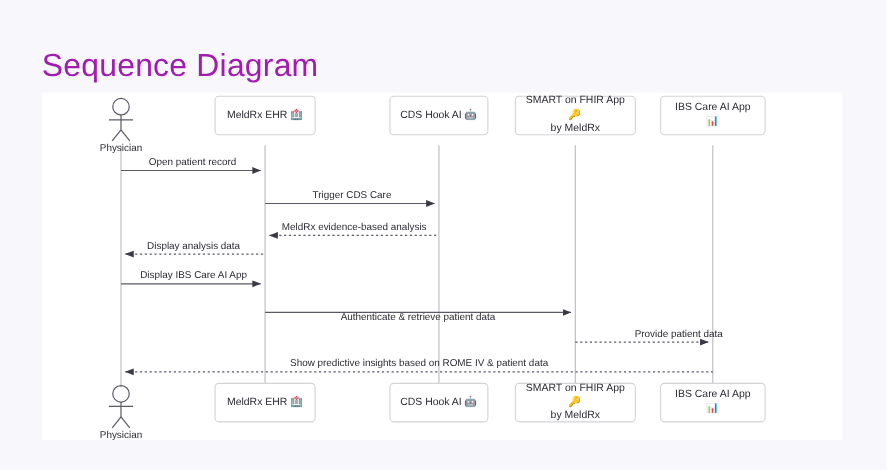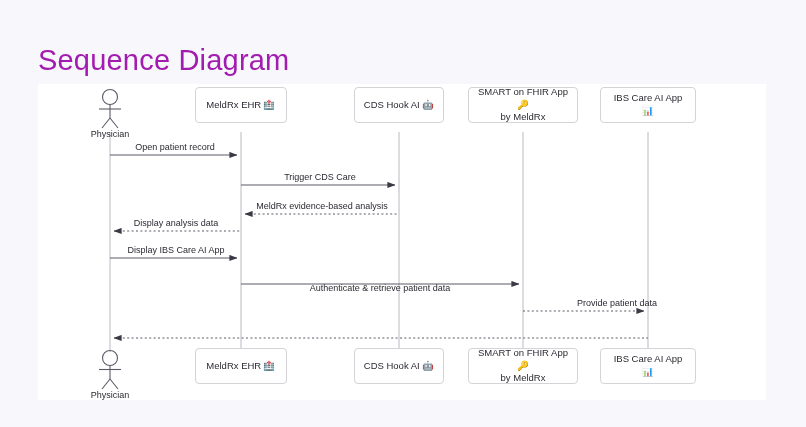--- a/index.html
+++ b/index.html
@@ -141,14 +141,15 @@
 
   <div class="actor-label" style="left:72px; top:306px;">Physician</div>
 
   <div class="msg-label" style="left:137px; top:58px;">Open patient record</div>
   <div class="msg-label" style="left:282px; top:88px;">Trigger CDS Care</div>
   <div class="msg-label" style="left:284px; top:117px;">MeldRx evidence-based analysis</div>
   <div class="msg-label" style="left:138px; top:134px;">Display analysis data</div>
   <div class="msg-label" style="left:138px; top:161px;">Display IBS Care AI App</div>
   <div class="msg-label" style="left:342px; top:187px;margin-top:12px;">Authenticate &amp; retrieve patient data</div>
   <div class="msg-label" style="left:579px; top:214px;">Provide patient data</div>
+  <div class="msg-label" style="left:343px; top:241px;">Show predictive insights based on ROME IV &amp; patient data</div>
 
 </div>
 
 </body></html>

